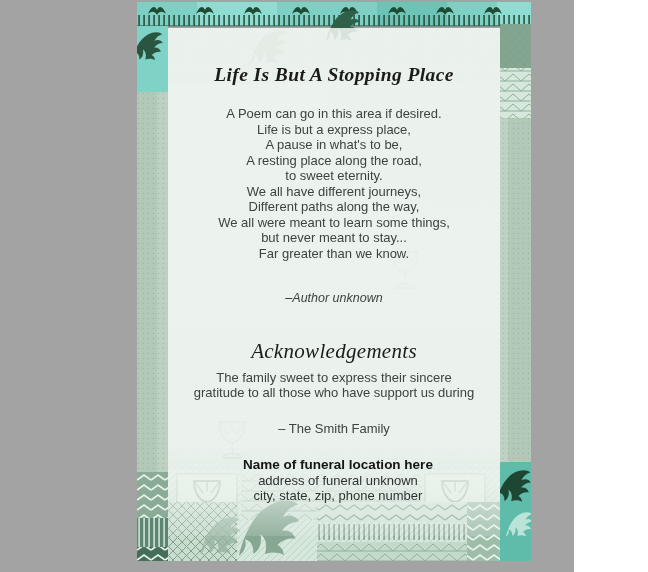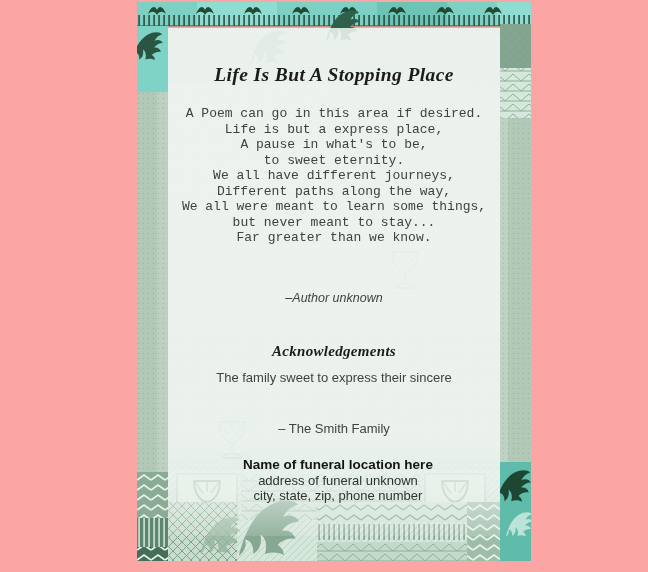--- a/index.html
+++ b/index.html
@@ -4,22 +4,22 @@
 <style>
   html, body {
     margin: 0; padding: 0;
     width: 648px; height: 572px;
     background: #ffffff;
     overflow: hidden;
     font-family: "Liberation Sans", sans-serif;
   }
   .canvas {
     position: relative;
-    width: 648px; height: 572px;
-    background: #fca5a5;
+    width: 574px; height: 572px;
+    background: #a3a3a3;
   }
   .card {
     position: absolute;
     left: 137px; top: 2px;
     width: 394px; height: 559px;
   }
   .card svg.pattern {
     position: absolute; left: 0; top: 0;
     width: 394px; height: 559px;
     display: block;
@@ -45,33 +45,32 @@
     font-family: "Liberation Serif", serif;
     font-style: italic; font-weight: bold;
     font-size: 19.5px; line-height: 22px;
     color: #1b1b1b;
     letter-spacing: 0.4px;
   }
   .poem {
     position: absolute; left: 0; right: 0; top: 104px;
     font-size: 13px; line-height: 15.5px;
     color: #3d4341;
-    font-family: Liberation Mono, monospace;
   }
   .attribution {
     position: absolute; left: 0; right: 0; top: 289px;
     font-style: italic;
     font-size: 12.5px; line-height: 15px;
     color: #3d4341;
   }
   .ack-heading {
     position: absolute; left: 0; right: 0; top: 338px;
     font-family: "Liberation Serif", serif;
-    font-style: italic; font-weight: bold;
-    font-size: 15px; line-height: 22px;
+    font-style: italic; font-weight: normal;
+    font-size: 21px; line-height: 22px;
     color: #1b1b1b;
     letter-spacing: 0.3px;
   }
   .ack-body {
     position: absolute; left: 0; right: 0; top: 368px;
     font-size: 13px; line-height: 15px;
     color: #3d4341;
   }
   .signature {
     position: absolute; left: 0; right: 0; top: 419px;
@@ -207,34 +206,36 @@
     <div class="overlay"></div>
 
     <div class="content">
 
       <div class="title">Life Is But A Stopping Place</div>
 
       <div class="poem">
         <div>A Poem can go in this area if desired.</div>
         <div>Life is but a express place,</div>
         <div>A pause in what's to be,</div>
+        <div>A resting place along the road,</div>
         <div>to sweet eternity.</div>
         <div>We all have different journeys,</div>
         <div>Different paths along the way,</div>
         <div>We all were meant to learn some things,</div>
         <div>but never meant to stay...</div>
         <div>Far greater than we know.</div>
       </div>
 
       <div class="attribution">–Author unknown</div>
 
       <div class="ack-heading">Acknowledgements</div>
 
       <div class="ack-body">
         <div>The family sweet to express their sincere</div>
+        <div>gratitude to all those who have support us during</div>
       </div>
 
       <div class="signature">– The Smith Family</div>
 
       <div class="location">
         <div class="loc-name">Name of funeral location here</div>
         <div>address of funeral unknown</div>
         <div>city, state, zip, phone number</div>
       </div>
 

